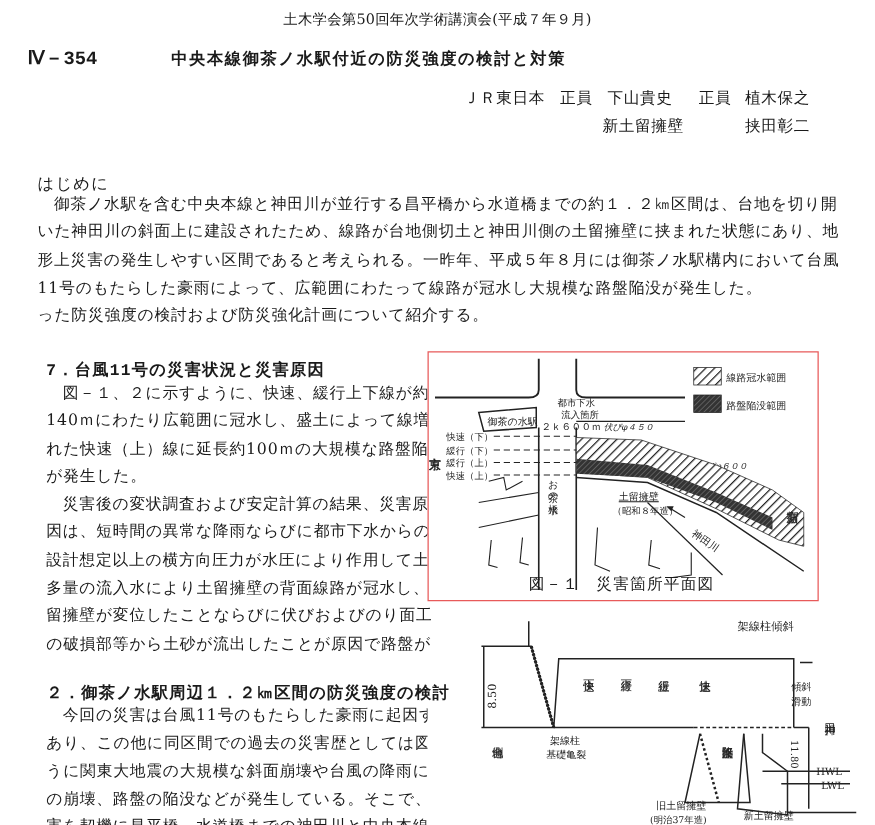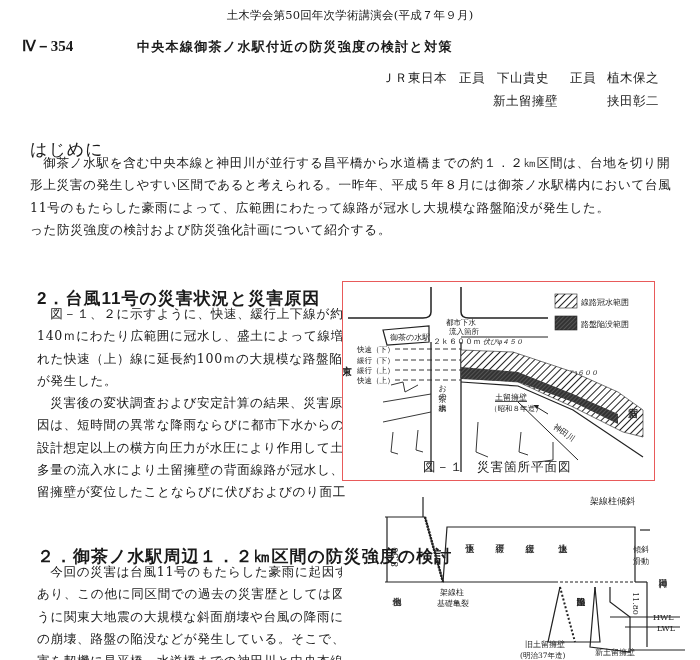--- a/index.html
+++ b/index.html
@@ -8,30 +8,30 @@
       font-family: "DejaVu Serif", "Liberation Serif", serif;
       color: #1a1a1a;
     }
     .abs { position: absolute; }
     .header-line {
       top: 8px; left: 0; width: 700px; text-align: center;
       font-size: 11.5px; letter-spacing: 0.2px;
     }
     .paper-no {
       top: 37px; left: 22px; font-size: 15px; font-weight: bold;
-      font-family: Liberation Serif, serif;
+      font-family: Liberation Mono, monospace;
     }
     .title {
       top: 38px; left: 137px; font-size: 13px; font-weight: bold;
       font-family: "DejaVu Sans", sans-serif; letter-spacing: 1.3px;
     }
-    .author-row { font-size: 12.5px; letter-spacing: 0.5px; margin-left: 11px; }
+    .author-row { font-size: 12.5px; letter-spacing: 0.5px; }
     .body-text { font-size: 12.6px; line-height: 22.3px; letter-spacing: 0.65px; white-space: nowrap; }
     .section-heading {
-      font-size: 17px; font-weight: bold; font-family: Liberation Sans, sans-serif; letter-spacing: 1px;
+      font-size: 13px; font-weight: bold; font-family: Liberation Mono, monospace; letter-spacing: 1px;
       white-space: nowrap;
     }
     .fig-box {
       left: 342px; top: 281px; width: 313px; height: 200px;
       border: 1.5px solid #e85a5a; box-sizing: border-box; background: #fff;
     }
     .fig-caption {
       font-size: 12.5px; letter-spacing: 1px;
     }
     svg text { font-family: "DejaVu Serif", serif; }
@@ -47,36 +47,38 @@
 <div class="abs author-row" style="top:70px; left:448px;">正員</div>
 <div class="abs author-row" style="top:70px; left:486px;">下山貴史</div>
 <div class="abs author-row" style="top:70px; left:559px;">正員</div>
 <div class="abs author-row" style="top:70px; left:596px;">植木保之</div>
 <div class="abs author-row" style="top:93px; left:482px;">新土留擁壁</div>
 <div class="abs author-row" style="top:93px; left:596px;">挟田彰二</div>
 
 <div class="abs section-heading" style="top:138px; left:30px; font-weight:normal;">はじめに</div>
 <div class="abs body-text" style="top:152px; left:30px;">
   <div>　御茶ノ水駅を含む中央本線と神田川が並行する昌平橋から水道橋までの約１．２㎞区間は、台地を切り開</div>
+  <div>いた神田川の斜面上に建設されたため、線路が台地側切土と神田川側の土留擁壁に挟まれた状態にあり、地</div>
   <div>形上災害の発生しやすい区間であると考えられる。一昨年、平成５年８月には御茶ノ水駅構内において台風</div>
   <div>11号のもたらした豪雨によって、広範囲にわたって線路が冠水し大規模な路盤陥没が発生した。</div>
   <div>った防災強度の検討および防災強化計画について紹介する。</div>
 </div>
 
-<div class="abs section-heading" style="top:287px; left:37px;">2．台風11号の災害状況と災害原因</div>
+<div class="abs section-heading" style="top:287px; left:37px;">7．台風11号の災害状況と災害原因</div>
 <div class="abs body-text" style="top:303px; left:37px;">
   <div>　図－１、２に示すように、快速、緩行上下線が約</div>
   <div>140ｍにわたり広範囲に冠水し、盛土によって線増さ</div>
   <div>れた快速（上）線に延長約100ｍの大規模な路盤陥没</div>
   <div>が発生した。</div>
   <div>　災害後の変状調査および安定計算の結果、災害原</div>
   <div>因は、短時間の異常な降雨ならびに都市下水からの</div>
   <div>設計想定以上の横方向圧力が水圧により作用して土</div>
   <div>多量の流入水により土留擁壁の背面線路が冠水し、</div>
   <div>留擁壁が変位したことならびに伏びおよびのり面工</div>
+  <div>の破損部等から土砂が流出したことが原因で路盤が</div>
 </div>
 
 <div class="abs section-heading" style="top:545px; left:37px;">２．御茶ノ水駅周辺１．２㎞区間の防災強度の検討</div>
 <div class="abs body-text" style="top:561px; left:37px; width:305px; overflow:hidden;">
   <div>　今回の災害は台風11号のもたらした豪雨に起因するもので</div>
   <div>あり、この他に同区間での過去の災害歴としては図－３のよ</div>
   <div>うに関東大地震の大規模な斜面崩壊や台風の降雨による盛土</div>
   <div>の崩壊、路盤の陥没などが発生している。そこで、今回の災</div>
   <div>害を契機に昌平橋～水道橋までの神田川と中央本線が並行す</div>
 </div>

